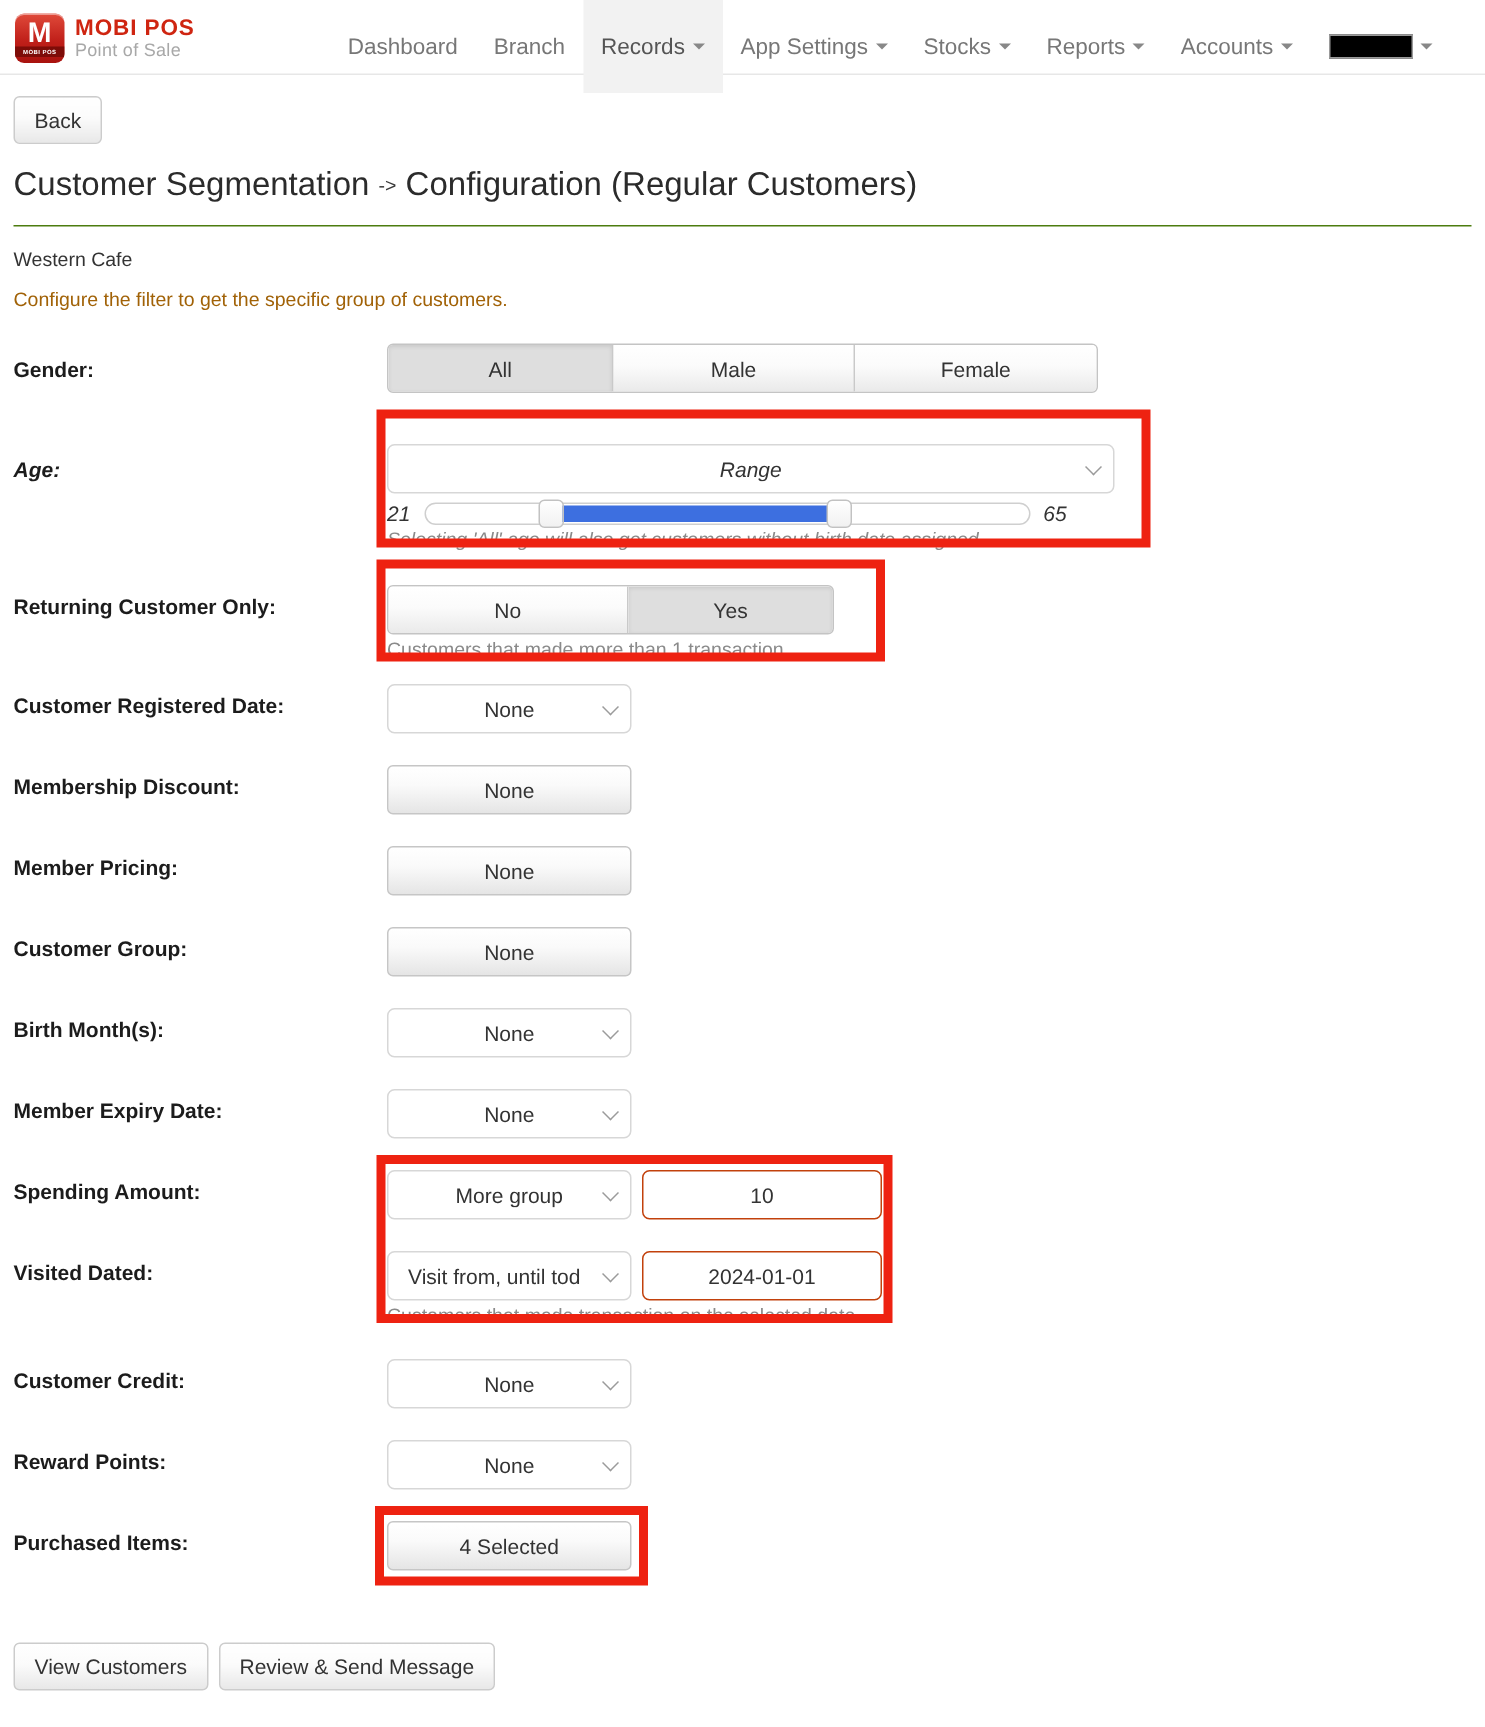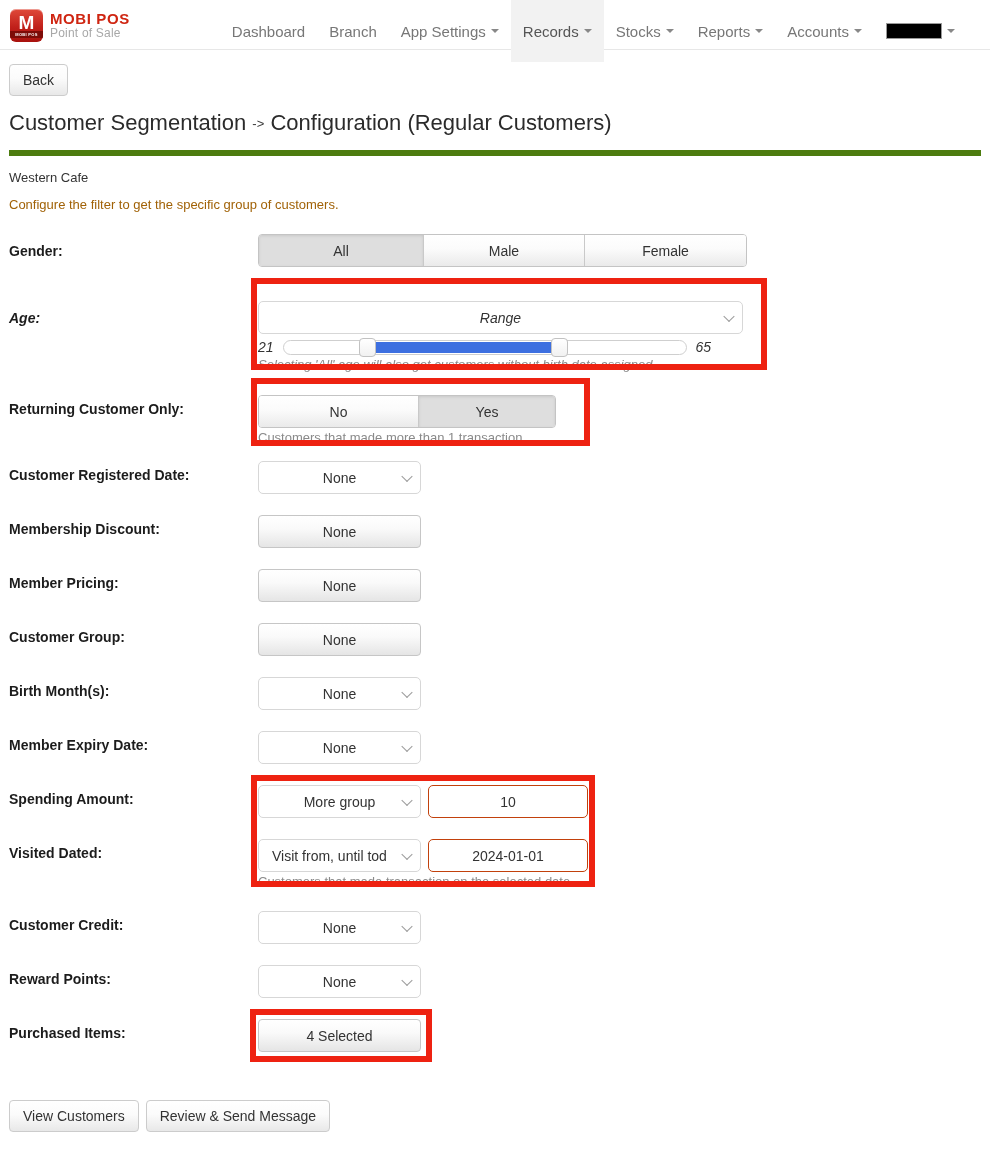--- a/index.html
+++ b/index.html
@@ -105,21 +105,21 @@
     cursor: pointer;
   }
 
   .back-wrap { padding-top: 14px; }
 
   .page-title {
     font-size: 22px;
     color: #2b2b2b;
     margin: 14px 0 0 0;
     padding-bottom: 14px;
-    border-bottom: 6px solid #4d7c0f;
+    border-bottom: 1px solid #4d7c0f;
     font-weight: normal;
     white-space: nowrap;
   }
   .page-title .arrow {
     font-size: 13px; color: #3a3a3a; vertical-align: 2px;
   }
   .store-name {
     font-size: 13px; color: #333; margin-top: 14px;
   }
   .intro {
@@ -290,26 +290,26 @@
     </div>
   </div>
 
   <div class="nav-items">
     <div class="nav-item">
       <span>Dashboard</span>
     </div>
     <div class="nav-item">
       <span>Branch</span>
     </div>
-    <div class="nav-item">
-      <span>App Settings</span>
-      <span class="caret"></span>
-    </div>
     <div class="nav-item active">
       <span>Records</span>
+      <span class="caret"></span>
+    </div>
+    <div class="nav-item">
+      <span>App Settings</span>
       <span class="caret"></span>
     </div>
     <div class="nav-item">
       <span>Stocks</span>
       <span class="caret"></span>
     </div>
     <div class="nav-item">
       <span>Reports</span>
       <span class="caret"></span>
     </div>
@@ -343,21 +343,21 @@
 
     <div class="hl" style="left:242px; top:44px;  width:516px; height:92px;"></div>
     <div class="hl" style="left:242px; top:144px; width:339px; height:68px;"></div>
     <div class="hl" style="left:242px; top:541px; width:344px; height:112px;"></div>
     <div class="hl" style="left:241px; top:775px; width:182px; height:53px;"></div>
 
     <div class="row">
       <div class="label">Gender:</div>
       <div class="field">
         <div class="toggle-group">
-          <div class="toggle active" style="width:165px;">All</div>
+          <div class="toggle active" style="width:150px;">All</div>
           <div class="toggle" style="width:161px;">Male</div>
           <div class="toggle" style="width:161px;">Female</div>
         </div>
       </div>
     </div>
 
     <div class="row" style="min-height:100px; margin-top:0px;font-style:italic;">
       <div class="label" style="padding-top:22px;">Age:</div>
       <div class="field" style="padding-top:13px;">
         <div class="select wide">

